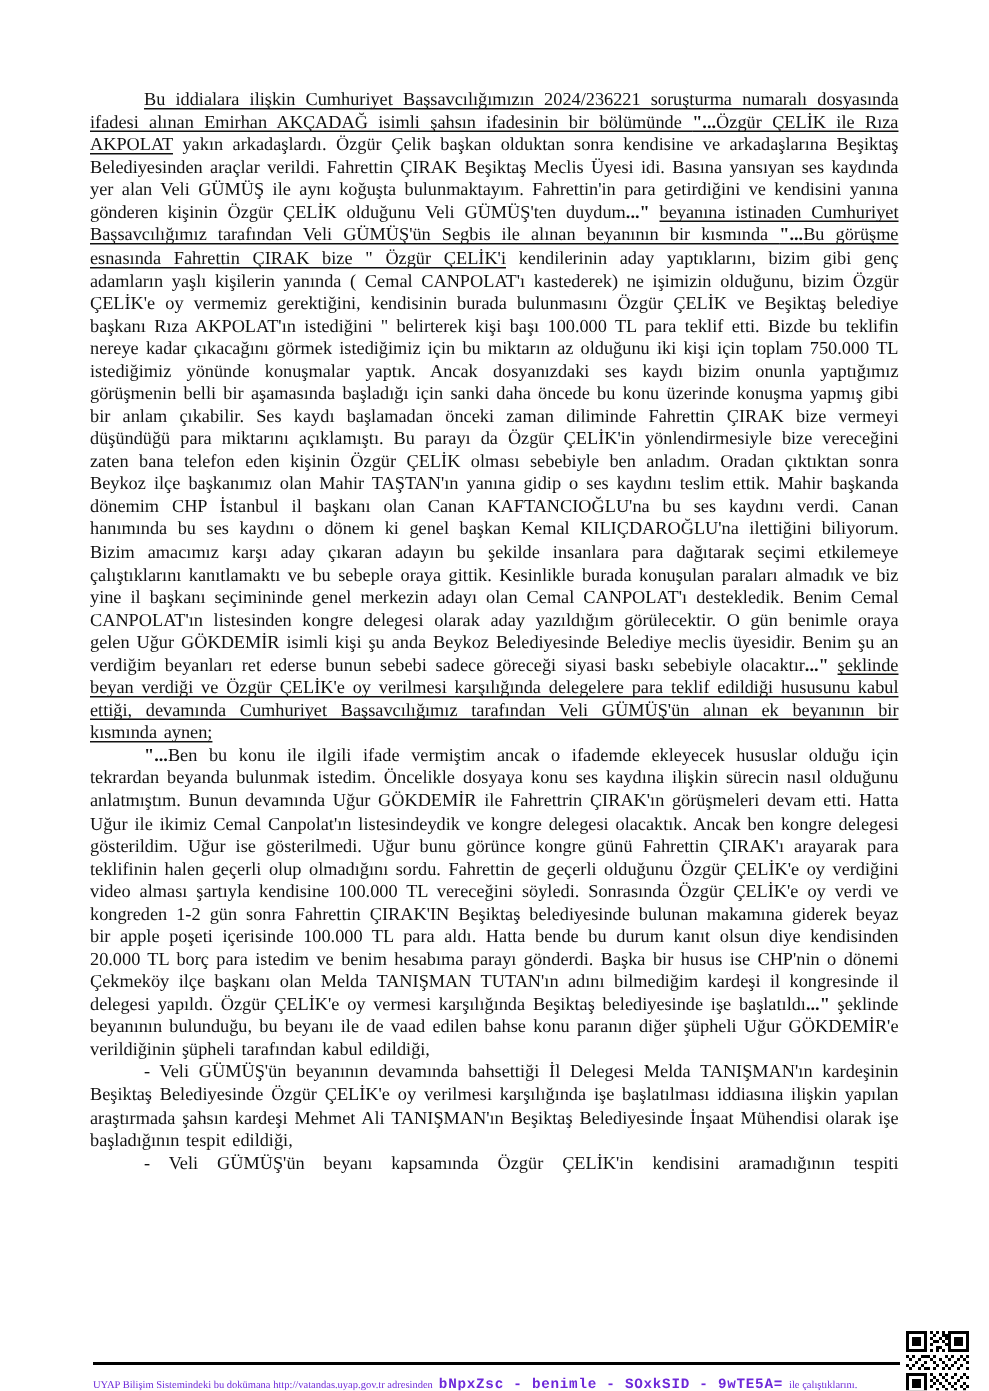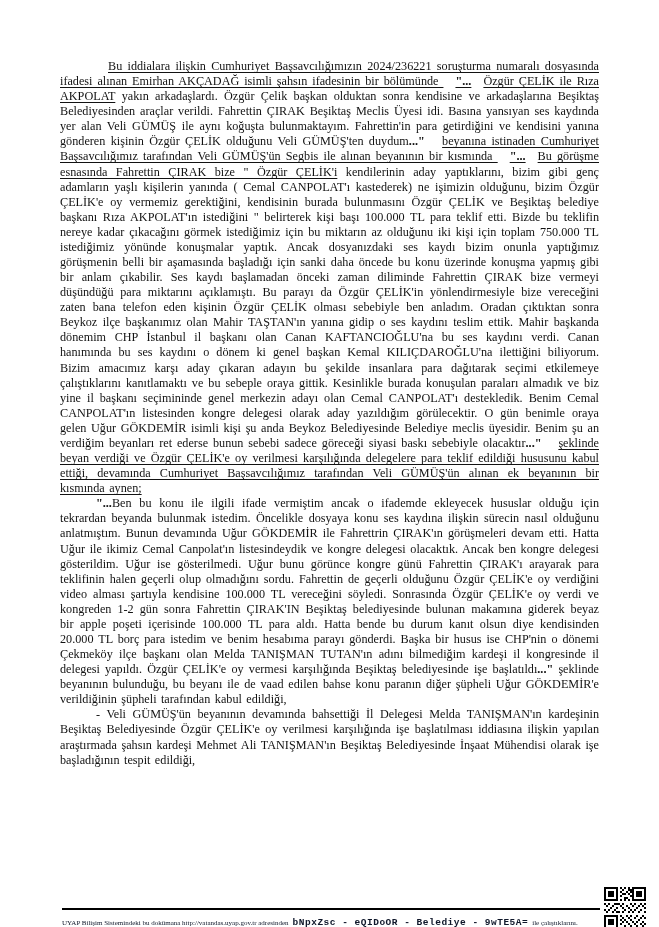--- a/index.html
+++ b/index.html
@@ -23,37 +23,36 @@
     word-spacing: 1.4px;
   }
   .para { margin: 0; text-indent: 36px; }
   .para.jl { text-align-last: justify; }
   .run-b { font-weight: bold; }
   .run-u {
     text-decoration: underline;
     text-decoration-thickness: 1px;
     text-underline-offset: 2px;
     text-decoration-skip-ink: none;
-    margin-left: 12px;
   }
   .footer-rule {
     position: absolute;
     left: 62px;
     top: 908px;
     width: 538px;
     height: 2px;
     background: #000;
   }
   .footer {
     position: absolute;
     left: 62px;
     top: 916px;
     width: 545px;
     white-space: nowrap;
-    color: #0f172a;
+    color: #6d28d9;
     display: flex;
     align-items: center;
     gap: 4px;
   }
   .f-small { font-size: 7px; line-height: 10px; padding-top: 2px; }
   .f-code {
     font-family: "Liberation Mono", monospace;
     font-size: 9.5px;
     line-height: 11px;
     font-weight: bold;
@@ -69,27 +68,28 @@
 </style>
 </head>
 <body>
 
 <div class="page">
 
   <div class="doc" id="doc-body">
       <p class="para"><span class="run-u">Bu iddialara ilişkin Cumhuriyet Başsavcılığımızın 2024/236221 soruşturma numaralı dosyasında ifadesi alınan Emirhan AKÇADAĞ isimli şahsın ifadesinin bir bölümünde </span><span class="run-b run-u">"...</span><span class="run-u">Özgür ÇELİK ile Rıza AKPOLAT</span><span> yakın arkadaşlardı. Özgür Çelik başkan olduktan sonra kendisine ve arkadaşlarına Beşiktaş Belediyesinden araçlar verildi. Fahrettin ÇIRAK Beşiktaş Meclis Üyesi idi. Basına yansıyan ses kaydında yer alan Veli GÜMÜŞ ile aynı koğuşta bulunmaktayım. Fahrettin'in para getirdiğini ve kendisini yanına gönderen kişinin Özgür ÇELİK olduğunu Veli GÜMÜŞ'ten duydum</span><span class="run-b">..." </span><span class="run-u">beyanına istinaden Cumhuriyet Başsavcılığımız tarafından Veli GÜMÜŞ'ün Segbis ile alınan beyanının bir kısmında </span><span class="run-b run-u">"...</span><span class="run-u">Bu görüşme esnasında Fahrettin ÇIRAK bize " Özgür ÇELİK'i</span><span> kendilerinin aday yaptıklarını, bizim gibi genç adamların yaşlı kişilerin yanında ( Cemal CANPOLAT'ı kastederek) ne işimizin olduğunu, bizim Özgür ÇELİK'e oy vermemiz gerektiğini, kendisinin burada bulunmasını Özgür ÇELİK ve Beşiktaş belediye başkanı Rıza AKPOLAT'ın istediğini " belirterek kişi başı 100.000 TL para teklif etti. Bizde bu teklifin nereye kadar çıkacağını görmek istediğimiz için bu miktarın az olduğunu iki kişi için toplam 750.000 TL istediğimiz yönünde konuşmalar yaptık. Ancak dosyanızdaki ses kaydı bizim onunla yaptığımız görüşmenin belli bir aşamasında başladığı için sanki daha öncede bu konu üzerinde konuşma yapmış gibi bir anlam çıkabilir. Ses kaydı başlamadan önceki zaman diliminde Fahrettin ÇIRAK bize vermeyi düşündüğü para miktarını açıklamıştı. Bu parayı da Özgür ÇELİK'in yönlendirmesiyle bize vereceğini zaten bana telefon eden kişinin Özgür ÇELİK olması sebebiyle ben anladım. Oradan çıktıktan sonra Beykoz ilçe başkanımız olan Mahir TAŞTAN'ın yanına gidip o ses kaydını teslim ettik. Mahir başkanda dönemim CHP İstanbul il başkanı olan Canan KAFTANCIOĞLU'na bu ses kaydını verdi. Canan hanımında bu ses kaydını o dönem ki genel başkan Kemal KILIÇDAROĞLU'na ilettiğini biliyorum. Bizim amacımız karşı aday çıkaran adayın bu şekilde insanlara para dağıtarak seçimi etkilemeye çalıştıklarını kanıtlamaktı ve bu sebeple oraya gittik. Kesinlikle burada konuşulan paraları almadık ve biz yine il başkanı seçimininde genel merkezin adayı olan Cemal CANPOLAT'ı destekledik. Benim Cemal CANPOLAT'ın listesinden kongre delegesi olarak aday yazıldığım görülecektir. O gün benimle oraya gelen Uğur GÖKDEMİR isimli kişi şu anda Beykoz Belediyesinde Belediye meclis üyesidir. Benim şu an verdiğim beyanları ret ederse bunun sebebi sadece göreceği siyasi baskı sebebiyle olacaktır</span><span class="run-b">..." </span><span class="run-u">şeklinde beyan verdiği ve Özgür ÇELİK'e oy verilmesi karşılığında delegelere para teklif edildiği hususunu kabul ettiği, devamında Cumhuriyet Başsavcılığımız tarafından Veli GÜMÜŞ'ün alınan ek beyanının bir kısmında aynen;</span></p>
       <p class="para"><span class="run-b">"...</span><span>Ben bu konu ile ilgili ifade vermiştim ancak o ifademde ekleyecek hususlar olduğu için tekrardan beyanda bulunmak istedim. Öncelikle dosyaya konu ses kaydına ilişkin sürecin nasıl olduğunu anlatmıştım. Bunun devamında Uğur GÖKDEMİR ile Fahrettrin ÇIRAK'ın görüşmeleri devam etti. Hatta Uğur ile ikimiz Cemal Canpolat'ın listesindeydik ve kongre delegesi olacaktık. Ancak ben kongre delegesi gösterildim. Uğur ise gösterilmedi. Uğur bunu görünce kongre günü Fahrettin ÇIRAK'ı arayarak para teklifinin halen geçerli olup olmadığını sordu. Fahrettin de geçerli olduğunu Özgür ÇELİK'e oy verdiğini video alması şartıyla kendisine 100.000 TL vereceğini söyledi. Sonrasında Özgür ÇELİK'e oy verdi ve kongreden 1-2 gün sonra Fahrettin ÇIRAK'IN Beşiktaş belediyesinde bulunan makamına giderek beyaz bir apple poşeti içerisinde 100.000 TL para aldı. Hatta bende bu durum kanıt olsun diye kendisinden 20.000 TL borç para istedim ve benim hesabıma parayı gönderdi. Başka bir husus ise CHP'nin o dönemi Çekmeköy ilçe başkanı olan Melda TANIŞMAN TUTAN'ın adını bilmediğim kardeşi il kongresinde il delegesi yapıldı. Özgür ÇELİK'e oy vermesi karşılığında Beşiktaş belediyesinde işe başlatıldı</span><span class="run-b">..." </span><span>şeklinde beyanının bulunduğu, bu beyanı ile de vaad edilen bahse konu paranın diğer şüpheli Uğur GÖKDEMİR'e verildiğinin şüpheli tarafından kabul edildiği,</span></p>
       <p class="para"><span>- Veli GÜMÜŞ'ün beyanının devamında bahsettiği İl Delegesi Melda TANIŞMAN'ın kardeşinin Beşiktaş Belediyesinde Özgür ÇELİK'e oy verilmesi karşılığında işe başlatılması iddiasına ilişkin yapılan araştırmada şahsın kardeşi Mehmet Ali TANIŞMAN'ın Beşiktaş Belediyesinde İnşaat Mühendisi olarak işe başladığının tespit edildiği,</span></p>
+      <p class="para jl"><span>- Veli GÜMÜŞ'ün beyanı kapsamında Özgür ÇELİK'in kendisini aramadığının tespiti</span></p>
     </div>
 
   <div class="footer-rule"></div>
 
   <div class="footer">
     <span class="f-small">UYAP Bilişim Sistemindeki bu dokümana http://vatandas.uyap.gov.tr adresinden</span>
-    <span class="f-code">bNpxZsc - eQIDoOR - Belediye - 9wTE5A=</span>
+    <span class="f-code">bNpxZsc - benimle - SOxkSID - 9wTE5A=</span>
     <span class="f-small">ile çalıştıklarını.</span>
   </div>
 
   <svg class="qr" id="qr-svg" viewBox="0 0 21 21" shape-rendering="crispEdges">
       <rect x="0" y="0" width="21" height="21" fill="#fff"></rect>
       <rect x="0" y="0" width="7" height="7" fill="#000"></rect>
       <rect x="1" y="1" width="5" height="5" fill="#fff"></rect>
       <rect x="2" y="2" width="3" height="3" fill="#000"></rect>
       <rect x="14" y="0" width="7" height="7" fill="#000"></rect>
       <rect x="15" y="1" width="5" height="5" fill="#fff"></rect>

